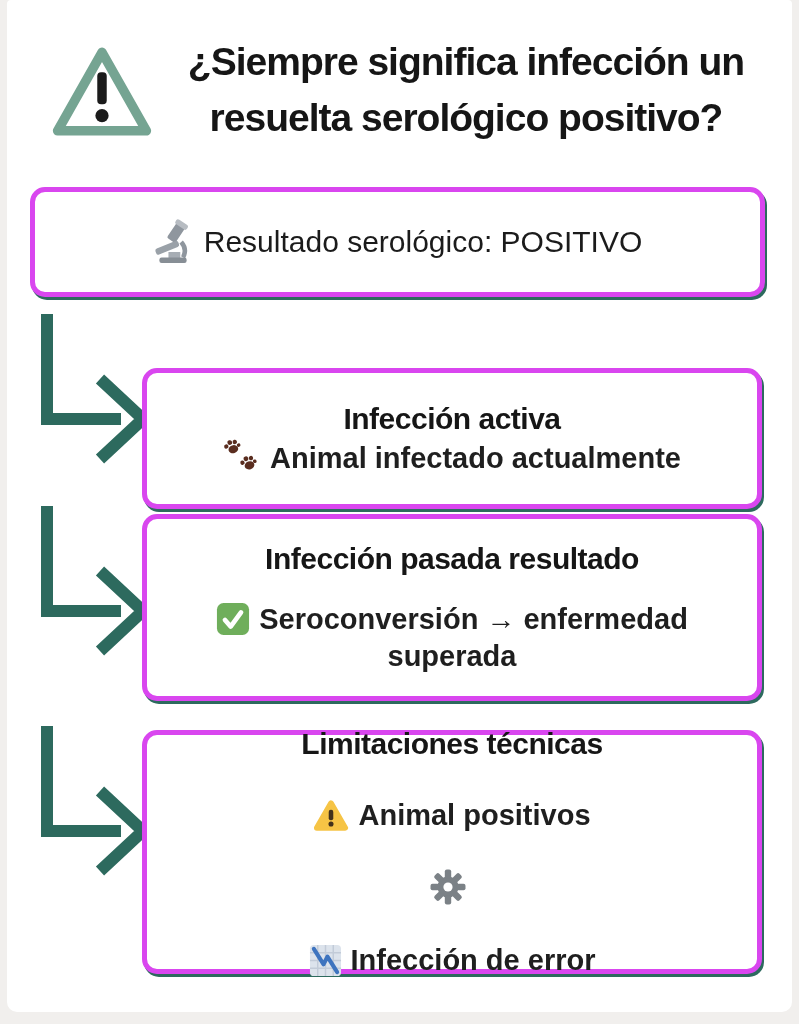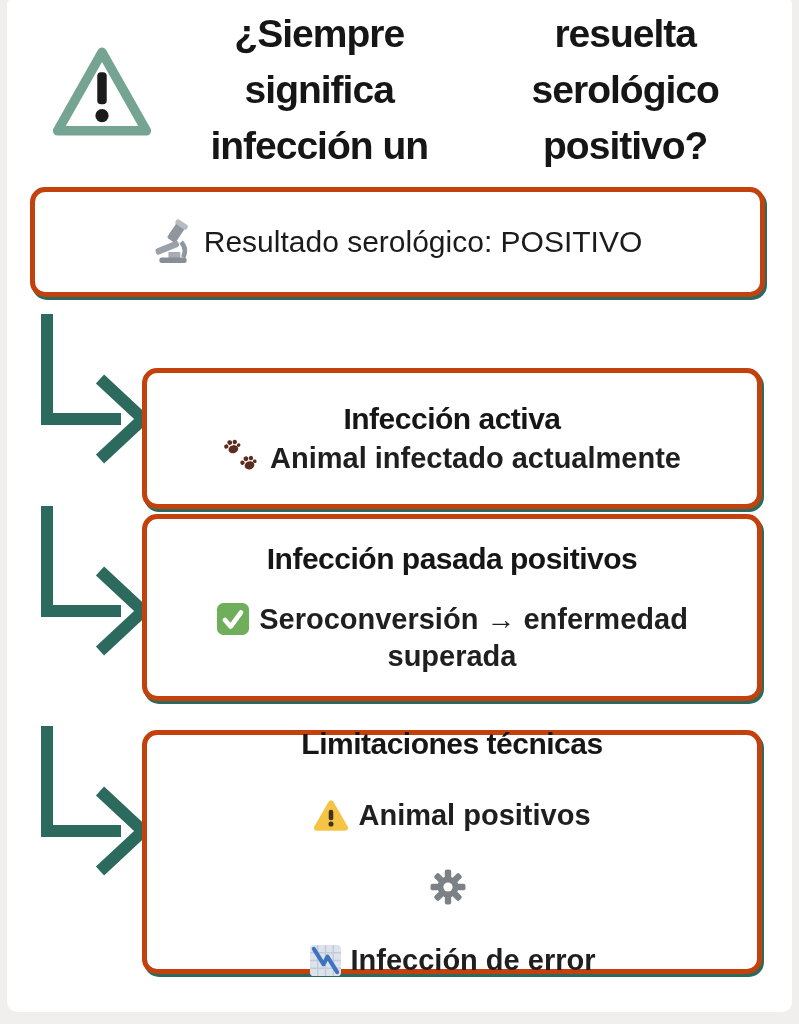--- a/index.html
+++ b/index.html
@@ -21,33 +21,33 @@
   
   .header-icon {
     position: absolute;
     left: 43px; top: 43px;
     width: 104px; height: 100px;
   }
   .title {
     position: absolute;
     left: 153px; top: 28px;
     width: 612px; height: 124px;
-    display: flex; 
+    display: flex; flex-direction: column;
     align-items: center; justify-content: center;
     text-align: center;
     font-size: 39px; font-weight: 700;
     line-height: 56px;
     letter-spacing: -1px;
     color: #161616;
   }
   
   .box {
     position: absolute;
     background: #fff;
-    border: 5px solid #c2410c;
+    border: 5px solid #d946ef;
     border-radius: 15px;
     box-shadow: 2px 3px 0 0 #2d6a5e;
     display: flex; flex-direction: column;
     align-items: center; justify-content: center;
     text-align: center;
   }
   .box-source {
     left: 23px; top: 187px;
     width: 735px; height: 110px;
     flex-direction: row; gap: 11px;
@@ -140,21 +140,21 @@
             <circle cx="8.6" cy="5.2" r="2.5"></circle>
             <circle cx="13.8" cy="6.2" r="2.3"></circle>
             <circle cx="16.6" cy="10.6" r="1.9"></circle>
           </g>
         </g>
       </svg><span>Animal infectado actualmente</span>
     </div>
   </div>
 
   <div class="box box-branch-2">
-    <div class="box-title">Infección pasada positivos</div>
+    <div class="box-title">Infección pasada resultado</div>
     <div class="box-line wrap-line">
       <svg class="inline-icon" width="34" height="34" viewBox="0 0 36 36">
         <rect x="1" y="1" width="34" height="34" rx="7" fill="#6fae5b"></rect>
         <path d="M9.5 19 L15.5 26 L26.5 11" stroke="#ffffff" stroke-width="5" fill="none" stroke-linecap="round" stroke-linejoin="round"></path>
       </svg><span>Seroconversión → enfermedad superada</span>
     </div>
   </div>
 
   <div class="box box-branch-3">
     <div class="box-title">Limitaciones técnicas</div>

